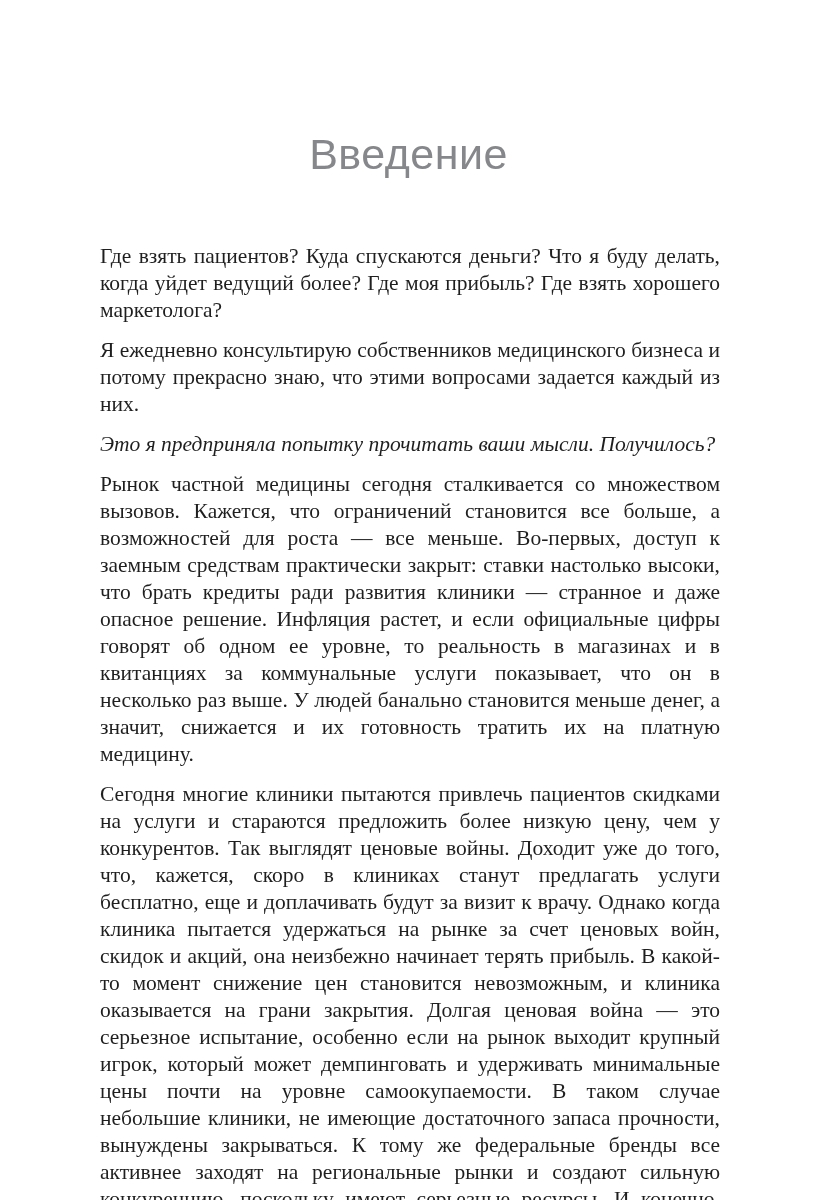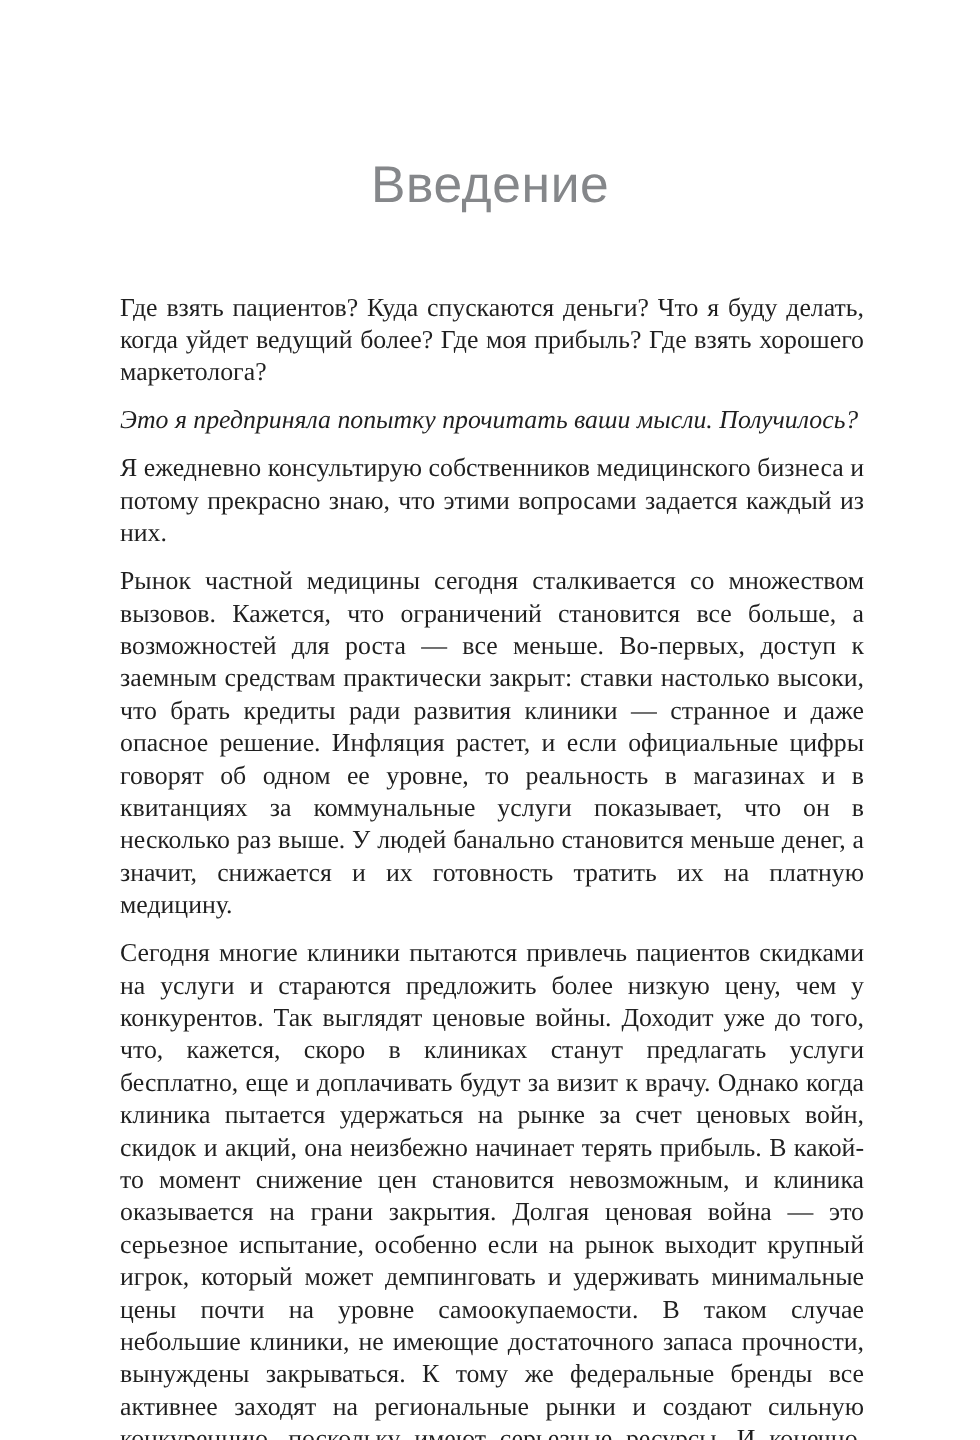--- a/index.html
+++ b/index.html
@@ -49,18 +49,18 @@
   }
 </style>
 </head>
 <body>
 
 <div class="page">
   <h1 class="chapter-title">Введение</h1>
 
   <div class="text-block">
     <p class="para">Где взять пациентов? Куда спускаются деньги? Что я буду делать, когда уйдет ведущий более? Где моя прибыль? Где взять хорошего маркетолога?</p>
+    <p class="para">Я ежедневно консультирую собственников медицинского бизнеса и потому прекрасно знаю, что этими вопросами задается каждый из них.</p>
     <p class="para italic">Это я предприняла попытку прочитать ваши мысли. Получилось?</p>
-    <p class="para">Я ежедневно консультирую собственников медицинского бизнеса и потому прекрасно знаю, что этими вопросами задается каждый из них.</p>
     <p class="para">Рынок частной медицины сегодня сталкивается со множеством вызовов. Кажется, что ограничений становится все больше, а возможностей для роста — все меньше. Во-первых, доступ к заемным средствам практически закрыт: ставки настолько высоки, что брать кредиты ради развития клиники — странное и даже опасное решение. Инфляция растет, и если официальные цифры говорят об одном ее уровне, то реальность в магазинах и в квитанциях за коммунальные услуги показывает, что он в несколько раз выше. У людей банально становится меньше денег, а значит, снижается и их готовность тратить их на платную медицину.</p>
     <p class="para">Сегодня многие клиники пытаются привлечь пациентов скидками на услуги и стараются предложить более низкую цену, чем у конкурентов. Так выглядят ценовые войны. Доходит уже до того, что, кажется, скоро в клиниках станут предлагать услуги бесплатно, еще и доплачивать будут за визит к врачу. Однако когда клиника пытается удержаться на рынке за счет ценовых войн, скидок и акций, она неизбежно начинает терять прибыль. В какой-то момент снижение цен становится невозможным, и клиника оказывается на грани закрытия. Долгая ценовая война — это серьезное испытание, особенно если на рынок выходит крупный игрок, который может демпинговать и удерживать минимальные цены почти на уровне самоокупаемости. В таком случае небольшие клиники, не имеющие достаточного запаса прочности, вынуждены закрываться. К тому же федеральные бренды все активнее заходят на региональные рынки и создают сильную конкуренцию, поскольку имеют серьезные ресурсы. И конечно, нельзя не сказать об усиливающихся позициях государственных клиник, которые</p>
   </div>
 </div>
 
 </body></html>

